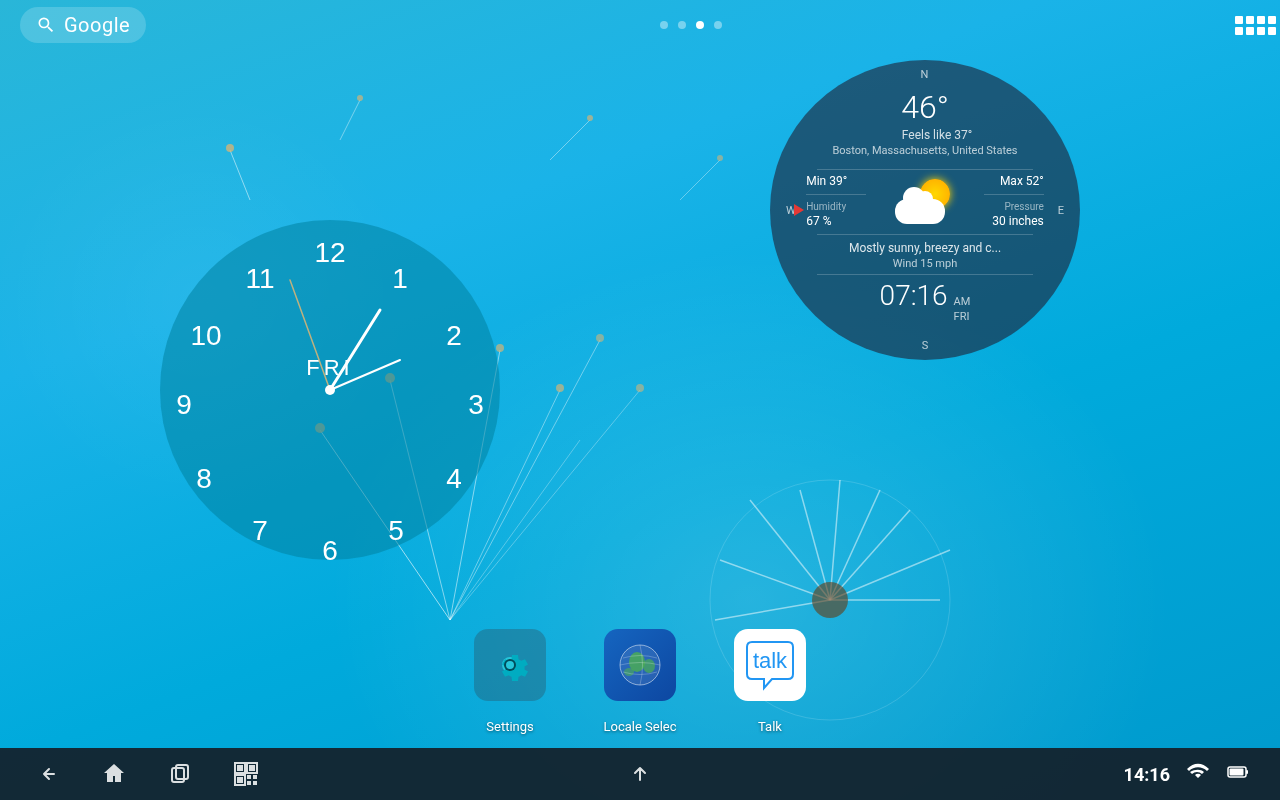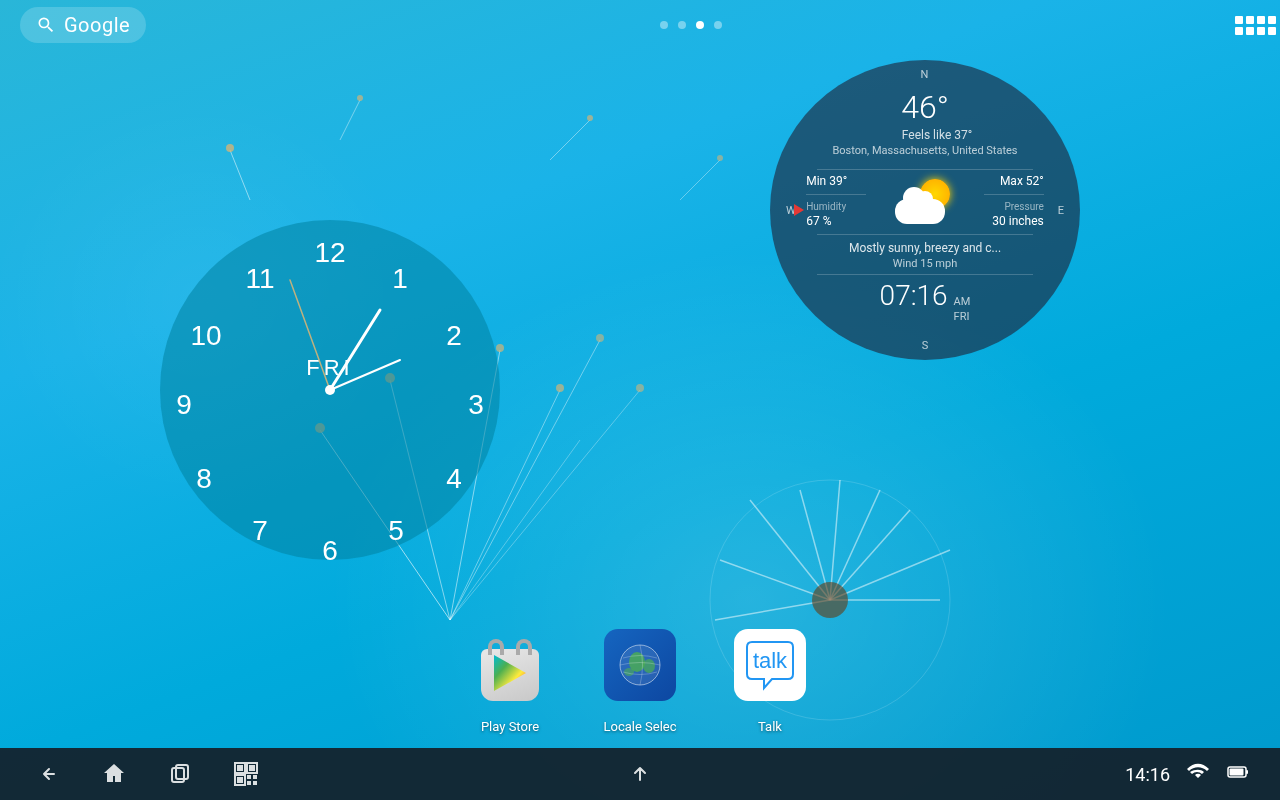--- a/index.html
+++ b/index.html
@@ -358,21 +358,21 @@
       display: flex;
       align-items: center;
       justify-content: center;
       cursor: pointer;
       opacity: 0.85;
     }
 
     .nav-time {
       color: white;
       font-size: 18px;
-      font-weight: 400;
+      font-weight: 700;
     }
 
     
     .globe-icon {
       width: 72px;
       height: 72px;
       border-radius: 14px;
       background: linear-gradient(135deg, #1565C0, #0D47A1);
       display: flex;
       align-items: center;
@@ -625,42 +625,32 @@
         <span class="weather-time-ampm">AM</span>
         <span class="weather-day-label">FRI</span>
       </div>
     </div>
   </div>
 </div>
 
 <div class="dock">
 
 
-
   <div class="dock-item">
-    <div style="width:72px;height:72px;position:relative;">
-
-      <div style="position:absolute;bottom:0;left:7px;right:7px;height:52px;background:linear-gradient(160deg,#e8e8e8,#c8c8c8);border-radius:6px 6px 12px 12px;"></div>
-      <div style="position:absolute;top:10px;left:14px;width:16px;height:16px;border:4px solid #aaa;border-radius:50% 50% 0 0;border-bottom:none;"></div>
-      <div style="position:absolute;top:10px;right:14px;width:16px;height:16px;border:4px solid #aaa;border-radius:50% 50% 0 0;border-bottom:none;"></div>
-
-      <svg style="position:absolute;bottom:10px;left:50%;transform:translateX(-50%);" width="32" height="36" viewBox="0 0 32 36">
-        <defs>
-          <linearGradient id="pgrd" x1="0" y1="0" x2="1" y2="1">
-            <stop offset="0%" stop-color="#00BCD4"></stop>
-            <stop offset="33%" stop-color="#4CAF50"></stop>
-            <stop offset="66%" stop-color="#FFEB3B"></stop>
-            <stop offset="100%" stop-color="#F44336"></stop>
-          </linearGradient>
-        </defs>
-        <polygon points="0,0 32,18 0,36" fill="url(#pgrd)"></polygon>
-      </svg>
-    </div>
-    <span class="dock-label">Play Store</span>
-  </div>
+    <div class="settings-gear">
+      <svg width="52" height="52" viewBox="0 0 52 52">
+        <path d="M26 18a8 8 0 1 0 0 16 8 8 0 0 0 0-16z" fill="#26C6DA"></path>
+        <path d="M40.5 27.5l3.5-2-3-5.2-3.8 1.5a12 12 0 0 0-2.7-1.6L34 16h-6l-.5 4.2a12 12 0 0 0-2.7 1.6L21 20.3l-3 5.2 3.5 2a12.2 12.2 0 0 0 0 3l-3.5 2 3 5.2 3.8-1.5a12 12 0 0 0 2.7 1.6L28 42h6l.5-4.2a12 12 0 0 0 2.7-1.6l3.8 1.5 3-5.2-3.5-2a12.2 12.2 0 0 0 0-3z" fill="#00ACC1"></path>
+        <circle cx="26" cy="26" r="6" fill="#004D5B"></circle>
+        <circle cx="26" cy="26" r="4" fill="#26C6DA"></circle>
+      </svg>
+    </div>
+    <span class="dock-label">Settings</span>
+  </div>
+
 
   <div class="dock-item">
     <div class="globe-icon">
       <svg width="50" height="50" viewBox="0 0 50 50">
         <circle cx="25" cy="25" r="20" fill="none" stroke="rgba(255,255,255,0.5)" stroke-width="1"></circle>
         <circle cx="25" cy="25" r="20" fill="rgba(255,255,255,0.1)"></circle>
 
         <ellipse cx="22" cy="22" rx="8" ry="10" fill="rgba(76,175,80,0.8)"></ellipse>
         <ellipse cx="34" cy="26" rx="6" ry="7" fill="rgba(76,175,80,0.7)"></ellipse>
         <ellipse cx="14" cy="32" rx="5" ry="4" fill="rgba(76,175,80,0.6)"></ellipse>

